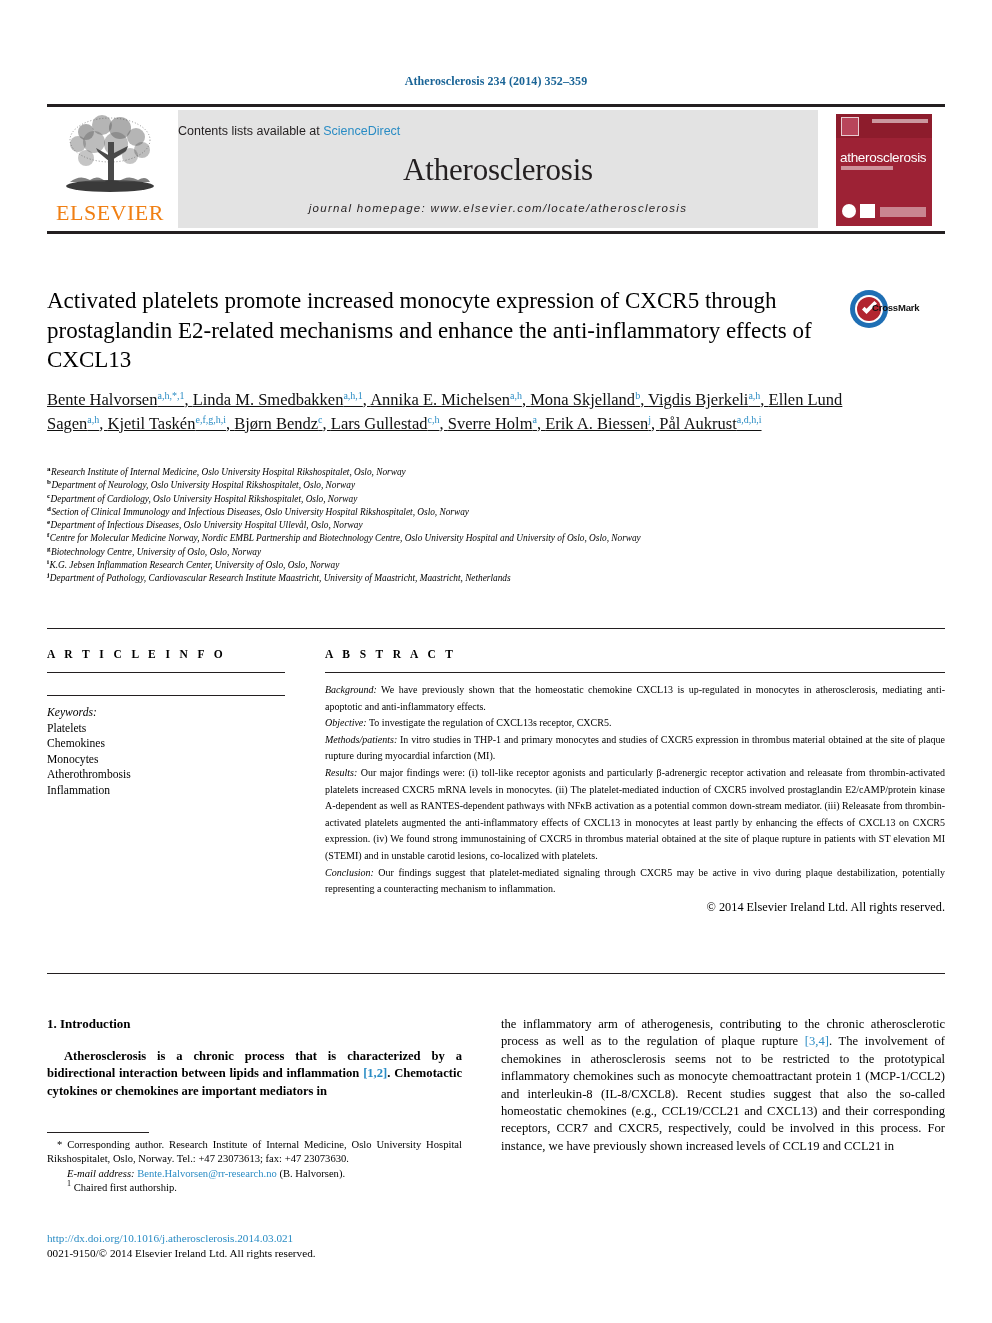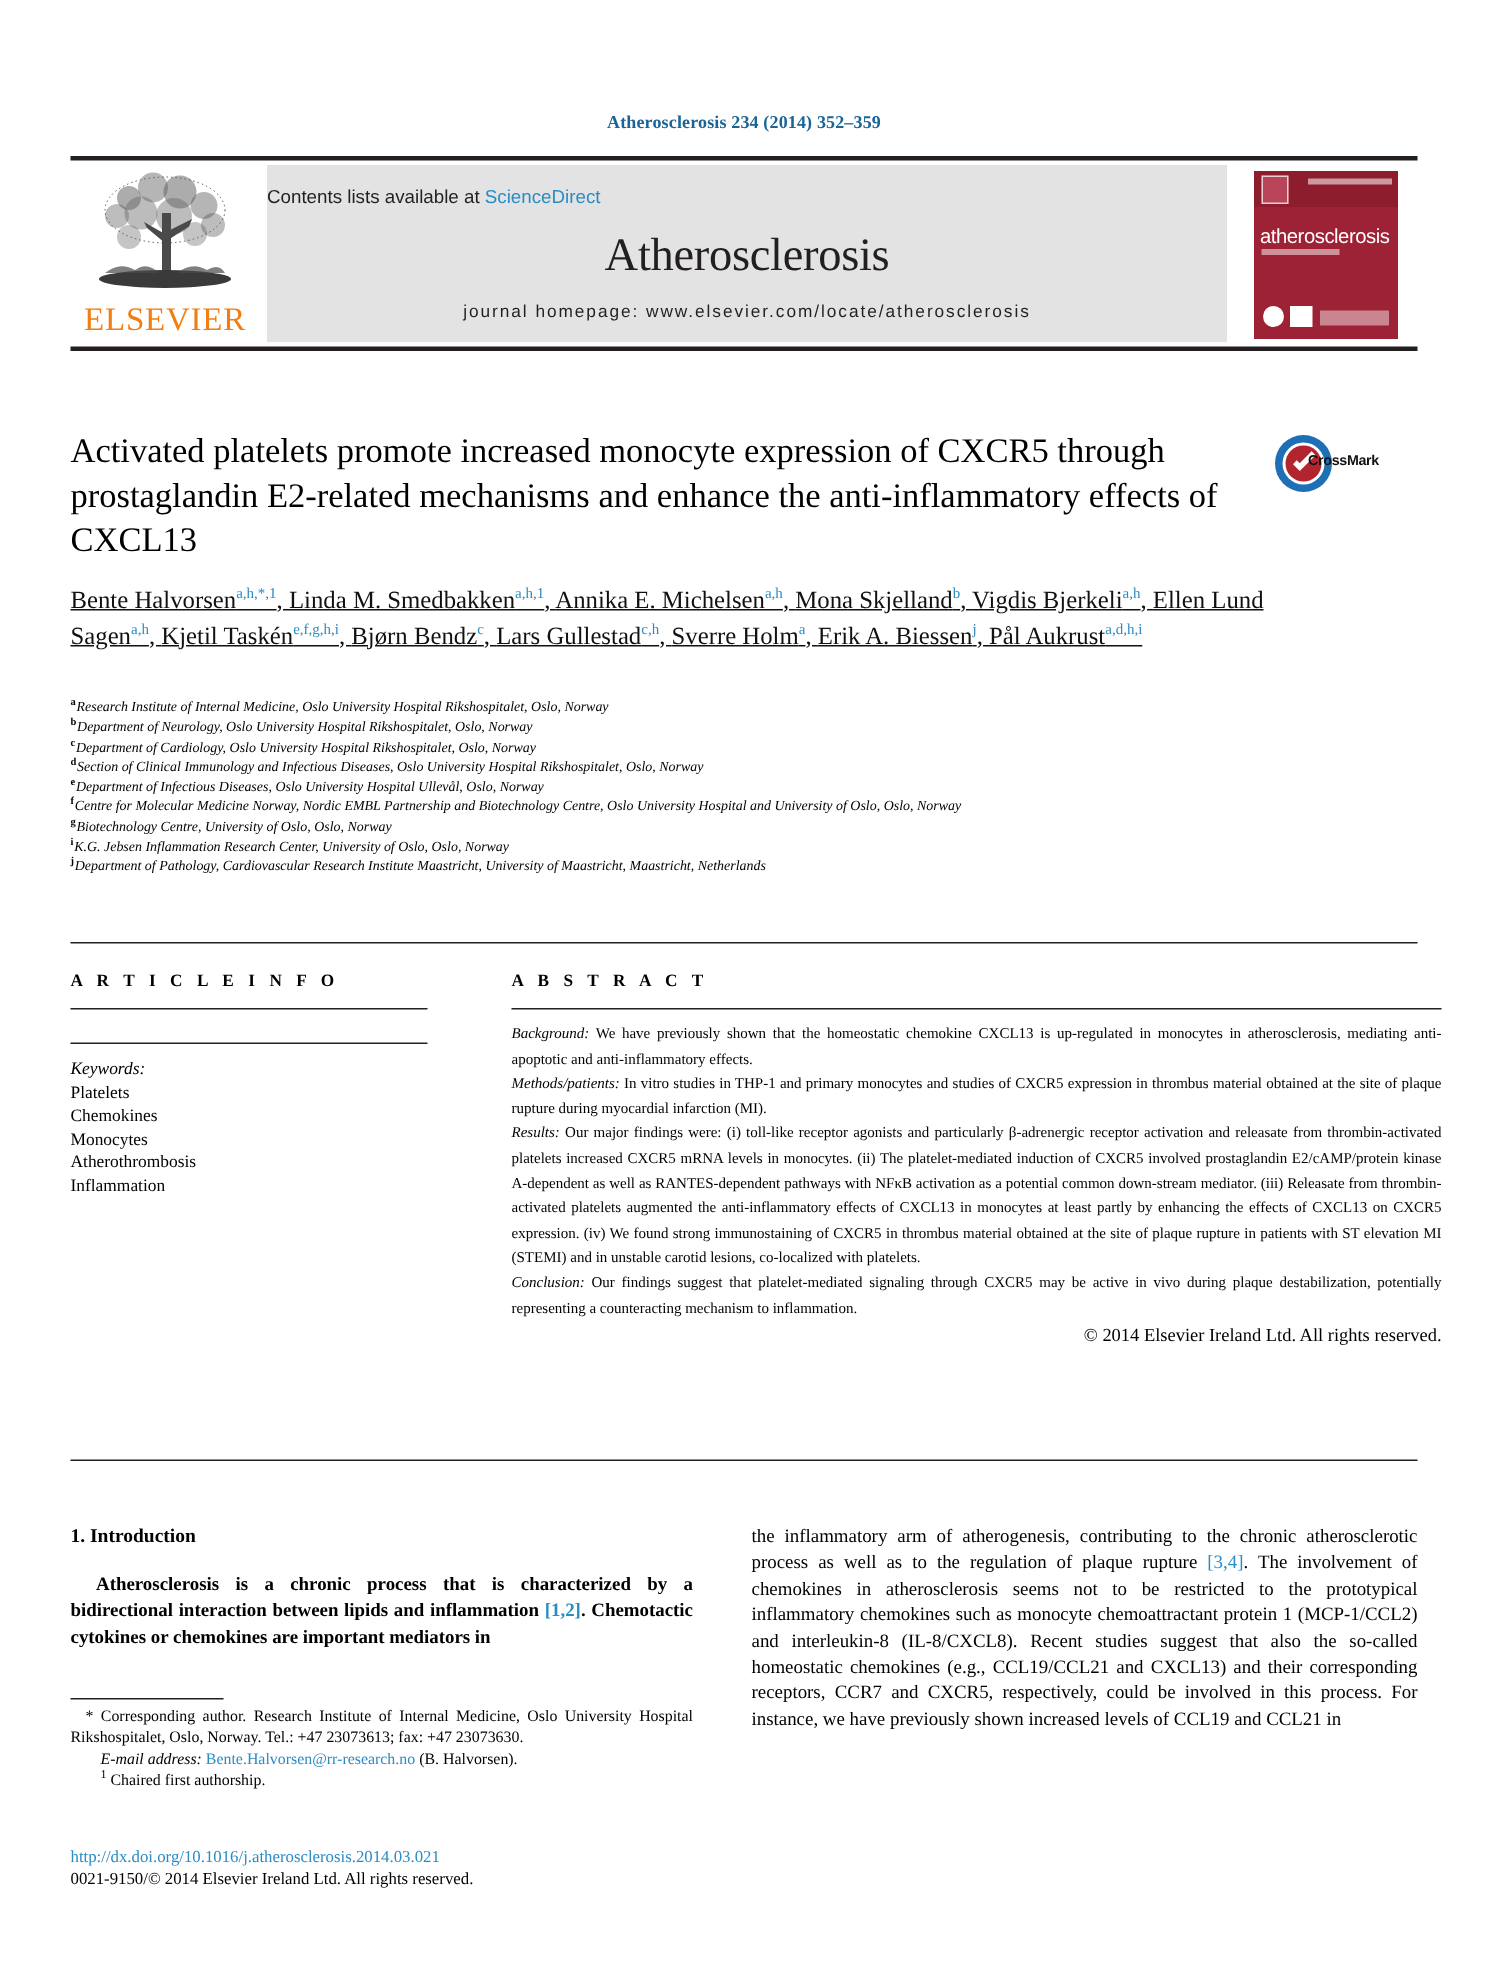--- a/index.html
+++ b/index.html
@@ -109,20 +109,21 @@
   }
   .homepage-line {
     position: absolute;
     left: 0; top: 92px;
     width: 640px;
     text-align: center;
     font-family: "Liberation Sans", sans-serif;
     font-size: 11.5px;
     color: #231f20;
     letter-spacing: 1.3px;
+    font-style: italic;
   }
   .cover {
     position: absolute;
     left: 779px; top: 6px;
     width: 116px;
     height: 118px;
     background: #ffffff;
     overflow: hidden;
   }
   .cover-inner {
@@ -279,21 +280,21 @@
     background: #231f20;
   }
 
   .info-col {
     position: absolute;
     left: 47px; top: 648px;
     width: 238px;
   }
   .abs-col {
     position: absolute;
-    left: 341px; top: 648px;
+    left: 325px; top: 648px;
     width: 620px;
   }
   .sec-head {
     font-family: "Liberation Serif", serif;
     font-size: 11.5px;
     font-weight: bold;
     letter-spacing: 3.4px;
   }
   .hr-thin {
     margin-top: 12px;
@@ -517,20 +518,21 @@
           <div>Inflammation</div>
         </div>
     </div>
   </div>
 
   <div class="abs-col">
     <div class="sec-head">A B S T R A C T</div>
     <div class="hr-thin"></div>
     <div class="abs-body" id="abstract-body">
         <p><span class="lbl">Background:</span><span> We have previously shown that the homeostatic chemokine CXCL13 is up-regulated in monocytes in atherosclerosis, mediating anti-apoptotic and anti-inflammatory effects.</span></p>
+        <p><span class="lbl">Objective:</span><span> To investigate the regulation of CXCL13s receptor, CXCR5.</span></p>
         <p><span class="lbl">Methods/patients:</span><span> In vitro studies in THP-1 and primary monocytes and studies of CXCR5 expression in thrombus material obtained at the site of plaque rupture during myocardial infarction (MI).</span></p>
         <p><span class="lbl">Results:</span><span> Our major findings were: (i) toll-like receptor agonists and particularly β-adrenergic receptor activation and releasate from thrombin-activated platelets increased CXCR5 mRNA levels in monocytes. (ii) The platelet-mediated induction of CXCR5 involved prostaglandin E2/cAMP/protein kinase A-dependent as well as RANTES-dependent pathways with NFκB activation as a potential common down-stream mediator. (iii) Releasate from thrombin-activated platelets augmented the anti-inflammatory effects of CXCL13 in monocytes at least partly by enhancing the effects of CXCL13 on CXCR5 expression. (iv) We found strong immunostaining of CXCR5 in thrombus material obtained at the site of plaque rupture in patients with ST elevation MI (STEMI) and in unstable carotid lesions, co-localized with platelets.</span></p>
         <p><span class="lbl">Conclusion:</span><span> Our findings suggest that platelet-mediated signaling through CXCR5 may be active in vivo during plaque destabilization, potentially representing a counteracting mechanism to inflammation.</span></p>
       </div>
     <div class="abs-copy">© 2014 Elsevier Ireland Ltd. All rights reserved.</div>
   </div>
 
   <div class="col-left">
     <div class="h1">1. Introduction</div>
     <p class="para indent"><span>Atherosclerosis is a chronic process that is characterized by a bidirectional interaction between lipids and inflammation </span><span class="lnk">[1,2]</span><span>. Chemotactic cytokines or chemokines are important mediators in</span></p>

